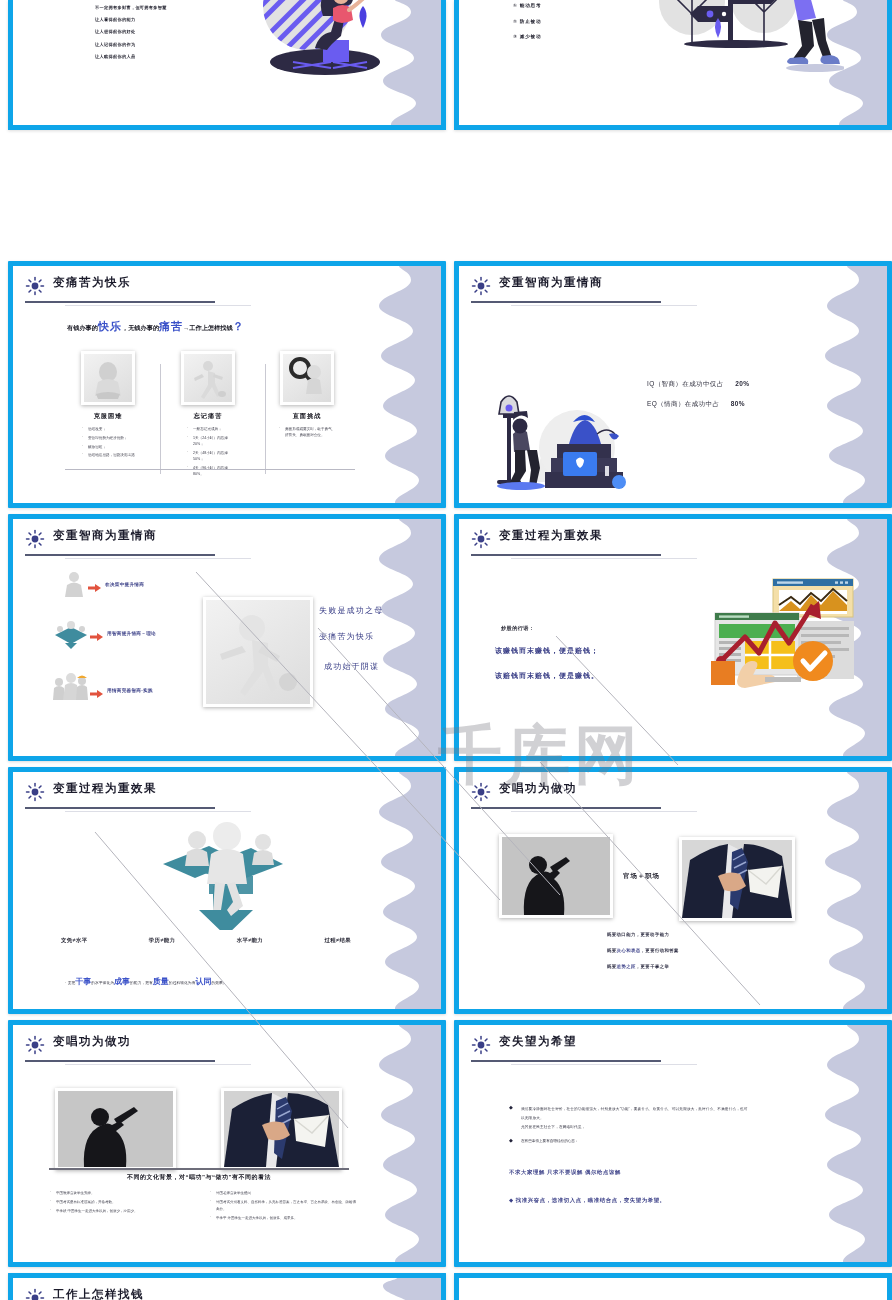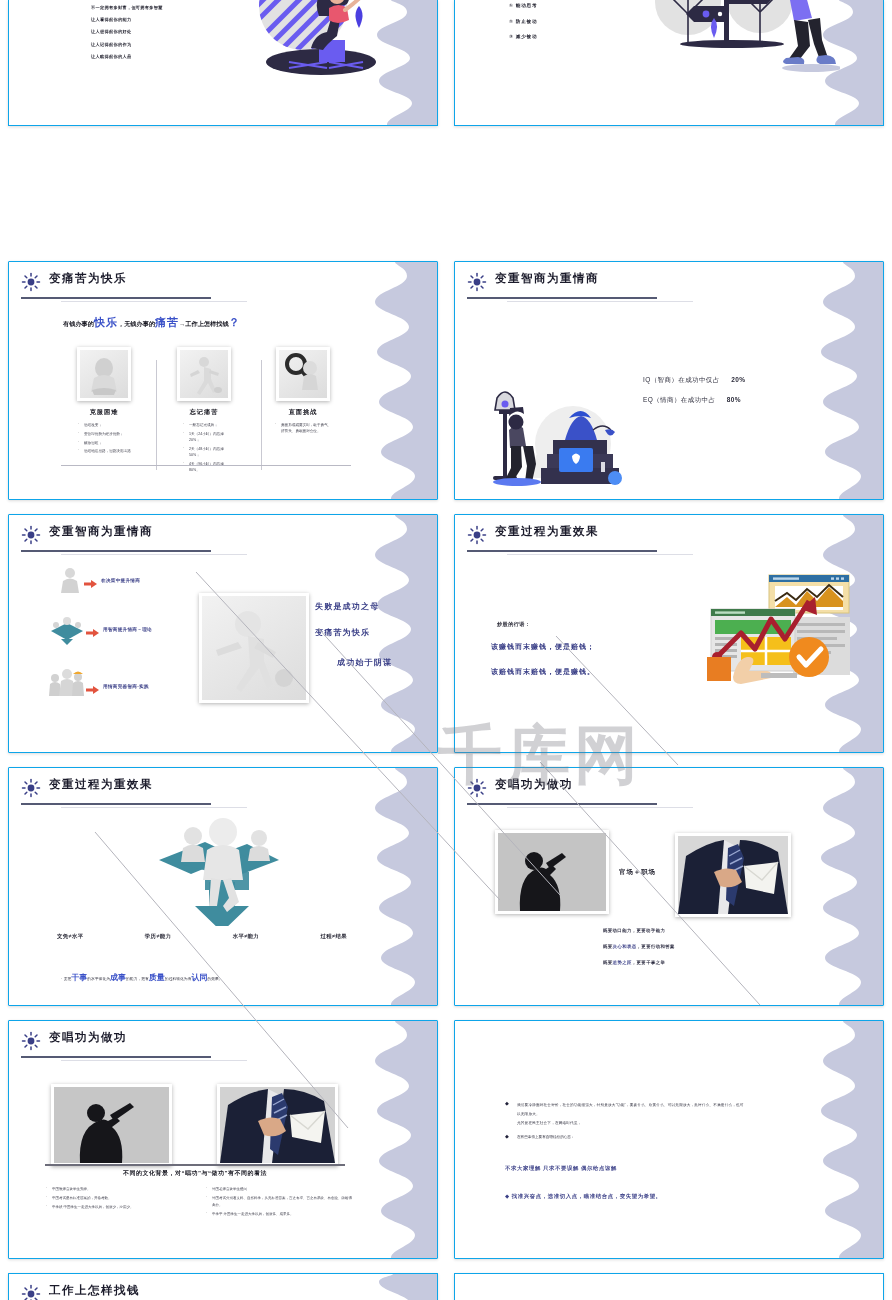--- a/index.html
+++ b/index.html
@@ -1,19 +1,19 @@
 <!DOCTYPE html>
 <html><head>
 <meta charset="utf-8">
 <style>
   html,body{margin:0;padding:0;background:#ffffff;}
   body{width:892px;height:1300px;overflow:hidden;font-family:"Liberation Sans","DejaVu Sans",sans-serif;}
   .grid{position:relative;width:892px;height:1300px;display:grid;grid-template-columns:446px 446px;grid-auto-rows:253px;}
   .cell{position:relative;box-sizing:border-box;padding:8px 10px 8px 8px;}
-  .slide{position:relative;width:100%;height:100%;background:#fff;border:1px solid #0ea5e9;
+  .slide{position:relative;width:100%;height:100%;background:#fff;border:5px solid #0ea5e9;
          box-shadow:0 1px 3px rgba(0,0,0,.14);overflow:hidden;border-radius:1px;}
   
   .wave{position:absolute;right:0;top:0;bottom:0;width:120px;pointer-events:none;}
   .wave svg{display:block;width:100%;height:100%;}
   
   .s-head{position:absolute;left:12px;top:9px;right:20px;height:30px;}
   .sun{position:absolute;left:0;top:1px;width:20px;height:20px;}
   .s-title{position:absolute;left:28px;top:0px;font-size:11.5px;font-weight:bold;color:#1b1b2b;letter-spacing:1.5px;
            font-family:"DejaVu Sans","Liberation Sans",sans-serif;}
   .rule1{position:absolute;left:0px;top:26px;width:190px;height:2px;background:#555a74;}
@@ -26,21 +26,21 @@
   .hline{position:absolute;height:1px;background:#b9b9c4;}
   .ph{background:linear-gradient(145deg,#f2f2f2,#dcdcdc);border:1px solid #d6d6dd;}
   .frame{border:3px solid #fff;box-shadow:0 1px 4px rgba(0,0,0,.3);}
   
   .guides{position:absolute;left:0;top:0;width:892px;height:1300px;pointer-events:none;}
   
   .wm{position:absolute;left:0;top:0;width:892px;height:1300px;pointer-events:none;}
   .wm-text{position:absolute;color:rgba(120,120,130,.34);font-weight:bold;}
   
   .kv{font-size:6.5px;color:#2b2b3a;letter-spacing:.4px;}
-  .q{font-size:8px;font-weight:bold;color:#3a3f87;letter-spacing:1.2px;}
+  .q{font-size:8px;font-weight:normal;color:#3a3f87;letter-spacing:1.2px;}
   .lbl{font-size:5.4px;font-weight:bold;color:#1e1e2c;letter-spacing:.4px;}
   .hd3{font-size:6.2px;font-weight:bold;color:#16161f;letter-spacing:1px;text-align:center;}
 </style>
 </head>
 <body>
 
 <div class="grid">
 
   <div class="cell" style="height:125px;padding-top:0;padding-bottom:0;">
     <div class="slide" style="border-top:none;border-radius:0;">
@@ -380,21 +380,21 @@
           <path d="M46,40 l2,30 -14,22 5,4 18,-24 8,20 6,-3 -9,-24 0,-22 Z" fill="#e0e0e0"></path>
           <path d="M36,46 l-22,8 2,6 24,-8 Z" fill="#dcdcdc"></path>
           <path d="M56,46 l18,10 -3,6 -19,-10 Z" fill="#dcdcdc"></path>
           <circle cx="82" cy="82" r="9" fill="#d4d4d4"></circle>
         </svg>
       </div>
 
       <div style="position:absolute;left:306px;top:86px;">
         <div class="q" style="margin-bottom:15px;">失败是成功之母</div>
         <div class="q" style="margin-bottom:19px;">变痛苦为快乐</div>
-        <div class="q" style="margin-left:22px;">成功始于阴谋</div>
+        <div class="q" style="margin-left:5px;">成功始于阴谋</div>
       </div>
     </div>
   </div>
 
   <div class="cell">
     <div class="slide">
       <div class="wave">
         <svg viewBox="0 0 120 237" preserveAspectRatio="none">
           <path d="M120,0 L120,237 L76,237 C76,228 98,224 98,214 C98,204 62,200 62,190 C62,179 96,175 96,165 C96,154 60,150 60,140 C60,129 94,125 94,114 C94,104 58,100 58,90 C58,79 92,75 92,65 C92,54 60,50 60,40 C60,29 92,25 92,14 C92,6 80,3 80,0 Z" fill="#c6c9de"></path>
         </svg>
@@ -658,20 +658,40 @@
     </div>
   </div>
 
   <div class="cell">
     <div class="slide">
       <div class="wave">
         <svg viewBox="0 0 120 237" preserveAspectRatio="none">
           <path d="M120,0 L120,237 L76,237 C76,228 98,224 98,214 C98,204 62,200 62,190 C62,179 96,175 96,165 C96,154 60,150 60,140 C60,129 94,125 94,114 C94,104 58,100 58,90 C58,79 92,75 92,65 C92,54 60,50 60,40 C60,29 92,25 92,14 C92,6 80,3 80,0 Z" fill="#c6c9de"></path>
         </svg>
       </div>
+      <div class="s-head">
+        <span class="sun">
+          <svg viewBox="0 0 20 20" width="20" height="20">
+              <circle cx="10" cy="10" r="3.4" fill="#3a3f87"></circle>
+            <g stroke="#3a3f87" stroke-width="1.5" stroke-linecap="round">
+                <line x1="10" y1="1.5" x2="10" y2="4"></line>
+                <line x1="10" y1="16" x2="10" y2="18.5"></line>
+                <line x1="1.5" y1="10" x2="4" y2="10"></line>
+                <line x1="16" y1="10" x2="18.5" y2="10"></line>
+                <line x1="4" y1="4" x2="5.8" y2="5.8"></line>
+                <line x1="14.2" y1="14.2" x2="16" y2="16"></line>
+                <line x1="16" y1="4" x2="14.2" y2="5.8"></line>
+                <line x1="5.8" y1="14.2" x2="4" y2="16"></line>
+              </g>
+            </svg>
+        </span>
+        <span class="s-title">变失望为希望</span>
+        <span class="rule1"></span>
+        <span class="rule2"></span>
+      </div>
 
       <div style="position:absolute;left:50px;top:80px;width:240px;">
         <div style="position:relative;padding-left:12px;margin-bottom:5px;">
           <span style="position:absolute;left:0;top:-1px;font-size:5px;color:#22223a;">◆</span>
           <div style="font-size:3.6px;line-height:2.55;color:#2b2b3a;letter-spacing:.2px;">我们要冷静面对社会评价，社会的功能很强大，特别是放大“功能”，要扬什么、欣赏什么、可以无限放大，批评什么、不满意什么，也可以无限放大。</div>
           <div style="font-size:3.6px;line-height:2.55;color:#2b2b3a;letter-spacing:.2px;">尤其是在民主社会下，在网络时代里，</div>
         </div>
         <div style="position:relative;padding-left:12px;margin-top:6px;">
           <span style="position:absolute;left:0;top:-1px;font-size:5px;color:#22223a;">◆</span>
           <div style="font-size:3.6px;line-height:1.8;color:#2b2b3a;">在有些事情上要有自嘲轻松的心态：</div>

